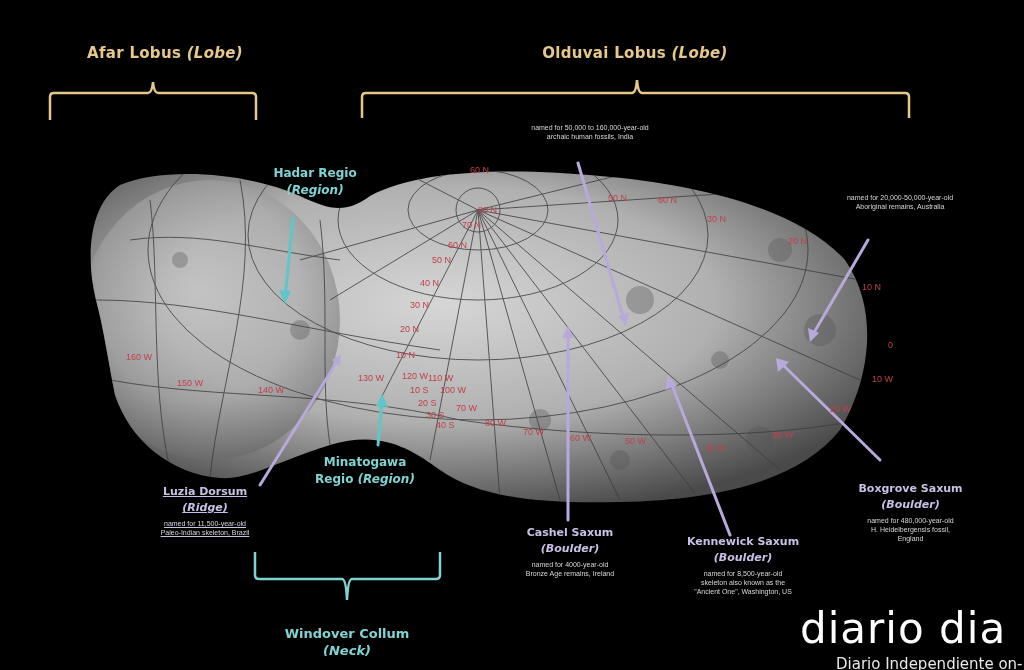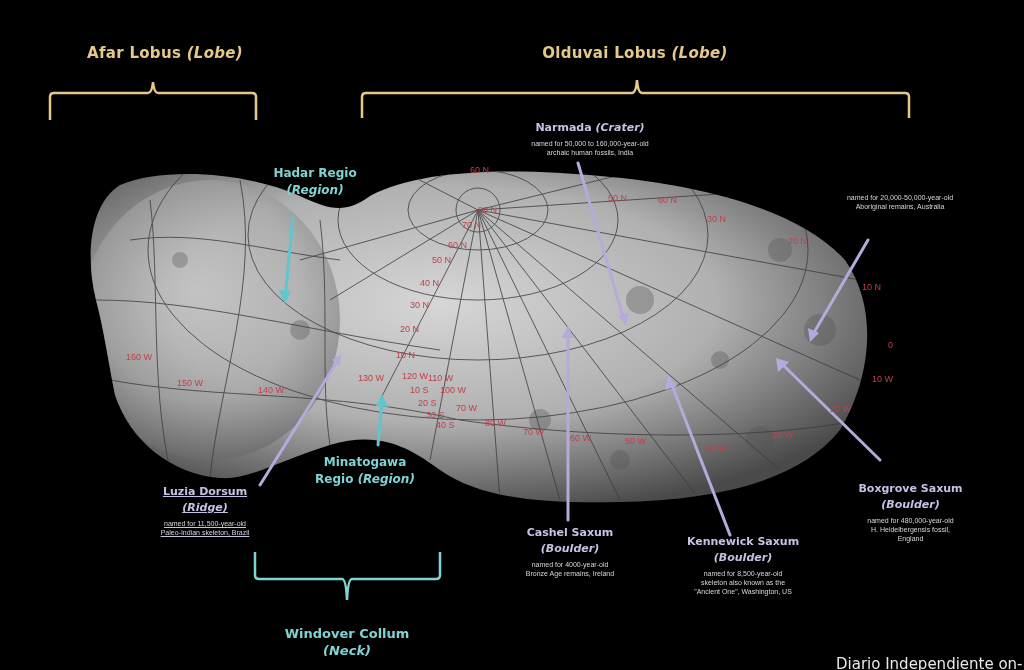--- a/index.html
+++ b/index.html
@@ -166,21 +166,20 @@
 <div class="lbl cyan" style="left:250px;top:165px;width:130px;">
   <div>Hadar Regio</div>
   <div class="it">(Region)</div>
 </div>
 <div class="lbl cyan" style="left:300px;top:454px;width:130px;">
   <div>Minatogawa</div>
   <div><span>Regio</span> <span class="it">(Region)</span></div>
 </div>
 
 <div class="lbl lav" style="left:500px;top:120px;width:180px;">
-  <div><span>Narmada</span> <span class="it">(Crater)</span></div>
   <div class="desc">
     <div>named for 50,000 to 160,000-year-old</div>
     <div>archaic human fossils, India</div>
   </div>
 </div>
 <div class="lbl lav" style="left:810px;top:190px;width:180px;">
   <div class="desc">
     <div>named for 20,000-50,000-year-old</div>
     <div>Aboriginal remains, Australia</div>
   </div>
@@ -214,14 +213,15 @@
   <div>Boxgrove Saxum</div>
   <div class="it">(Boulder)</div>
   <div class="desc">
     <div>named for 480,000-year-old</div>
     <div>H. Heidelbergensis fossil,</div>
     <div>England</div>
   </div>
 </div>
 
 <div class="logo">
+  <div class="logo-main">diario dia</div>
   <div class="logo-sub">Diario Independiente on-line</div>
 </div>
 
 </body></html>

